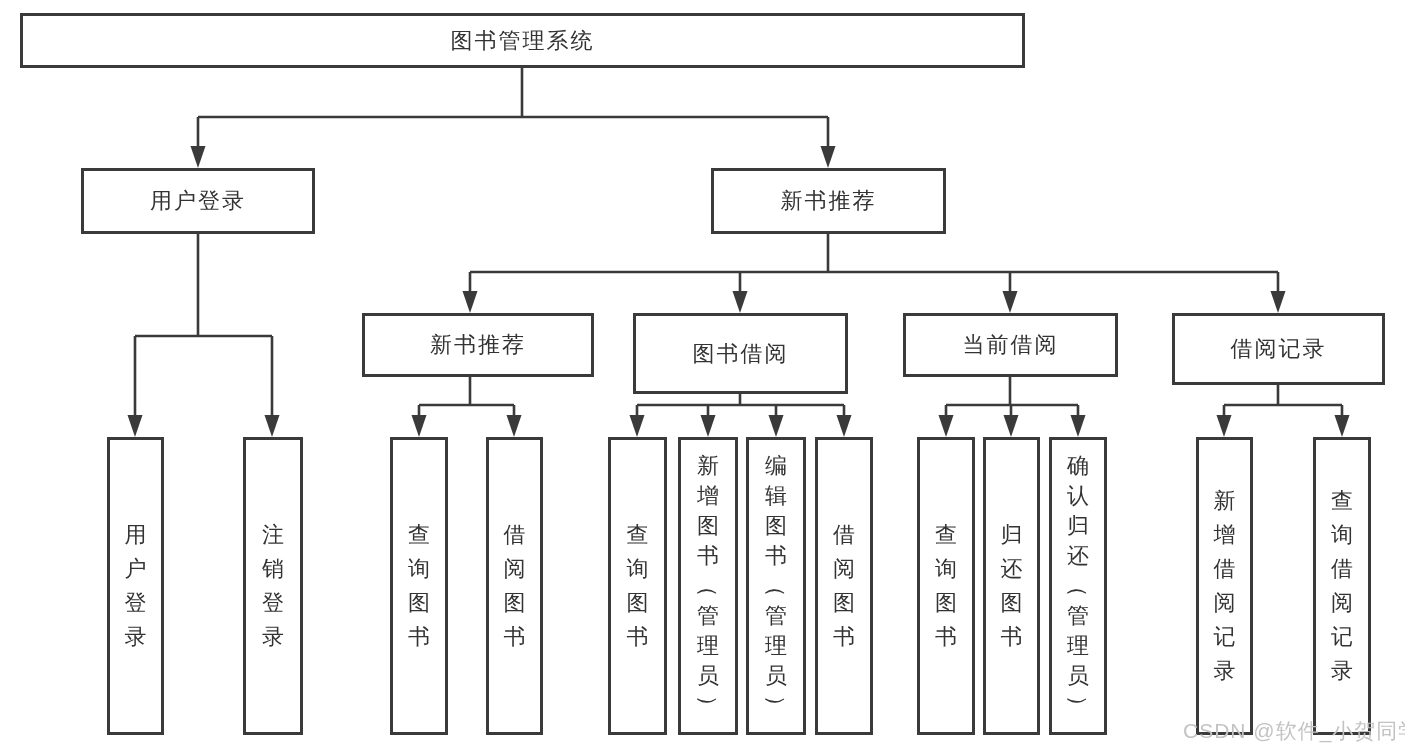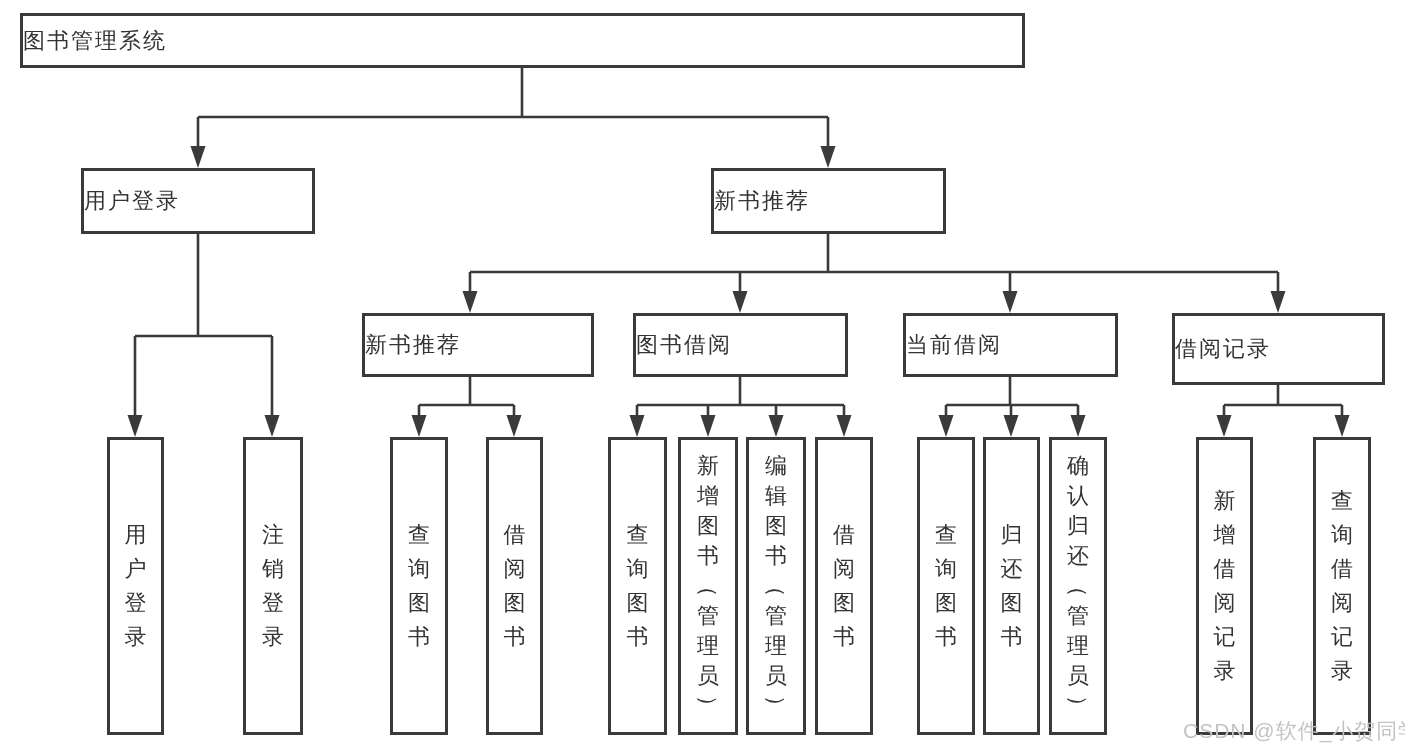--- a/index.html
+++ b/index.html
@@ -12,20 +12,21 @@
   }
   .connectors{position:absolute;left:0;top:0;width:1405px;height:747px;}
   .node{
     position:absolute;
     box-sizing:border-box;
     background:#ffffff;
     border:3px solid #3a3a3a;
     color:#333333;
     display:flex;
     align-items:center;
+    justify-content:center;
     text-align:center;
   }
   .hlabel{font-size:22px;letter-spacing:2px;white-space:nowrap;}
   .vnode{font-size:22px;line-height:34px;}
   .vlabel{display:block;width:100%;}
   .vchar{display:block;text-align:center;}
   .vchar.paren{transform:rotate(90deg);}
   .watermark{
     position:absolute;
     left:1183px;top:717px;
@@ -87,21 +88,21 @@
   <div class="node" style="left:81px;top:168px;width:234px;height:66px;font-family:Liberation Mono, monospace;">
     <span class="hlabel">用户登录</span>
   </div>
   <div class="node" style="left:711px;top:168px;width:235px;height:66px;">
     <span class="hlabel">新书推荐</span>
   </div>
 
   <div class="node" style="left:362px;top:313px;width:232px;height:64px;">
     <span class="hlabel">新书推荐</span>
   </div>
-  <div class="node" style="left:633px;top:313px;width:215px;height:64px;">
+  <div class="node" style="left:633px;top:313px;width:215px;height:81px;">
     <span class="hlabel">图书借阅</span>
   </div>
   <div class="node" style="left:903px;top:313px;width:215px;height:64px;">
     <span class="hlabel">当前借阅</span>
   </div>
   <div class="node" style="left:1172px;top:313px;width:213px;height:72px;">
     <span class="hlabel">借阅记录</span>
   </div>
 
   <div class="node vnode" style="left:107px;top:437px;width:57px;height:298px;">

